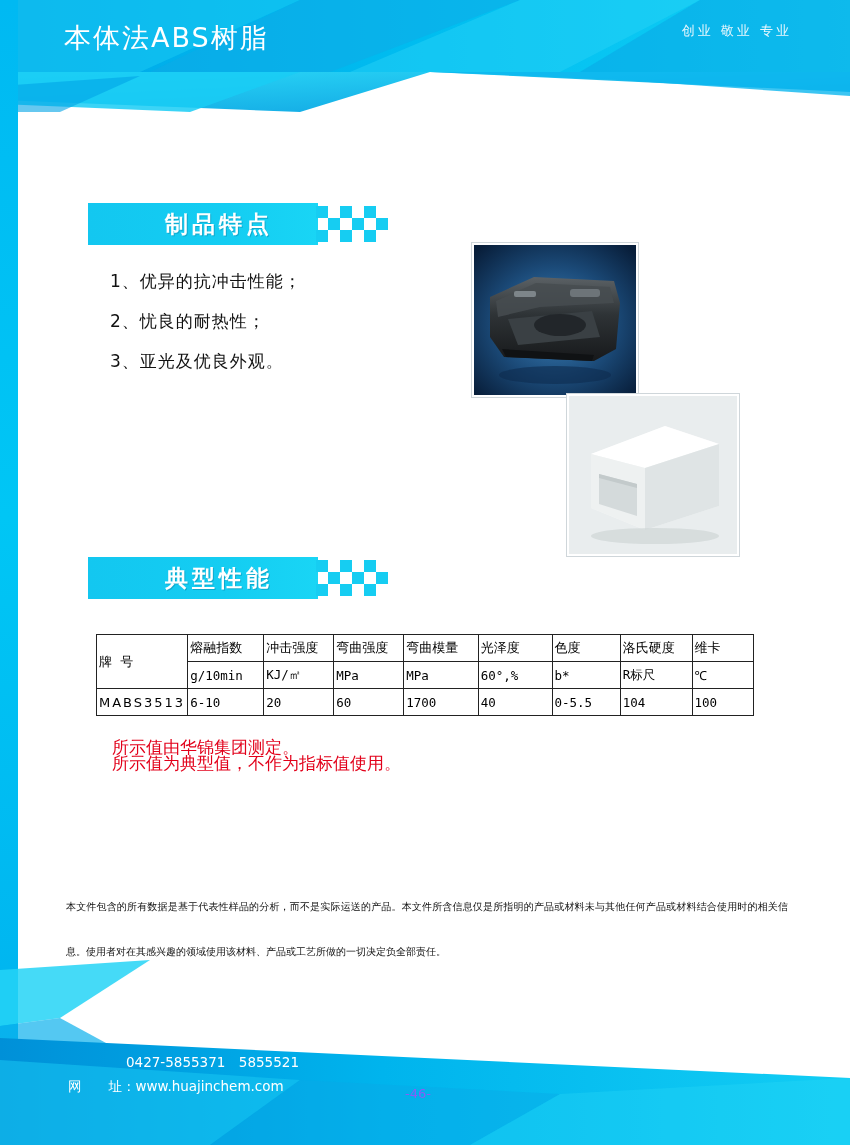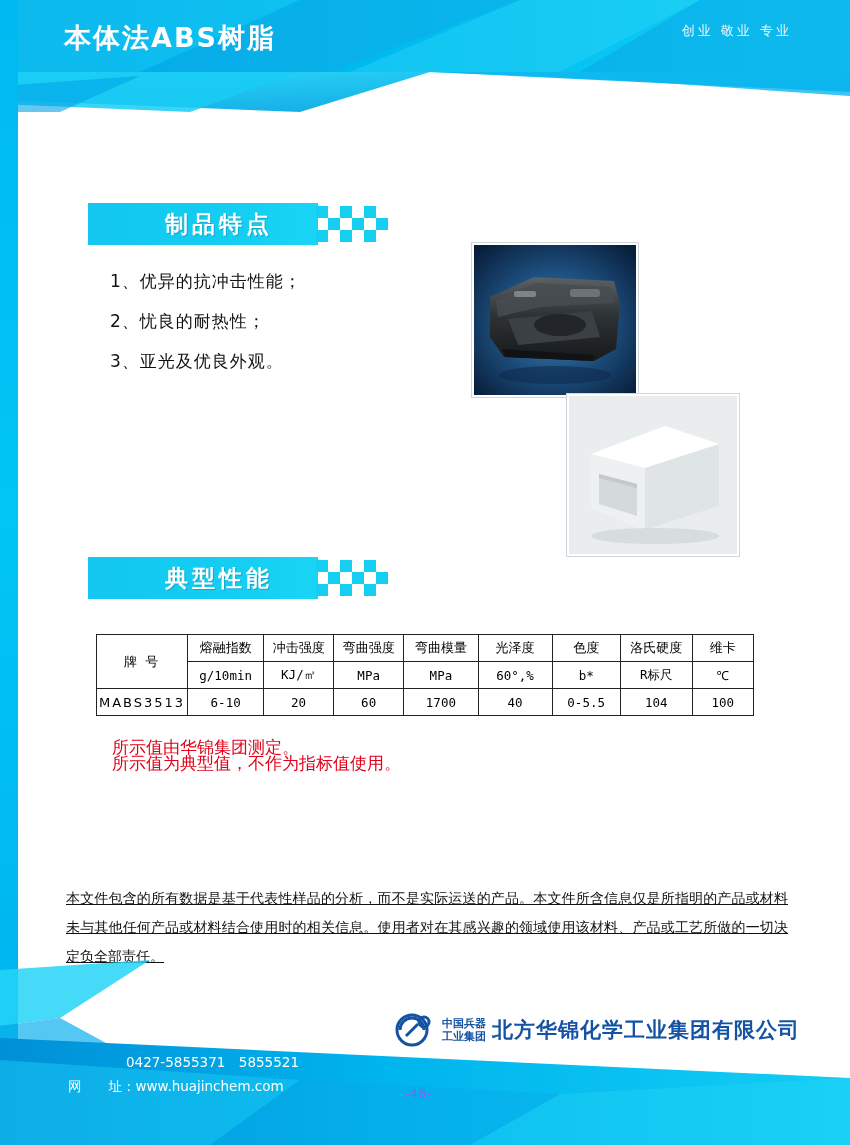--- a/index.html
+++ b/index.html
@@ -31,21 +31,21 @@
     height: 112px;
     overflow: hidden;
   }
   .header svg { display: block; }
 
   .header-title {
     position: absolute;
     left: 64px;
     top: 20px;
     font-size: 27px;
-    font-weight: bold;
+    font-weight: normal;
     color: #ffffff;
     letter-spacing: 2px;
     font-family: "DejaVu Sans", sans-serif;
     white-space: nowrap;
   }
   .header-slogan {
     position: absolute;
     right: 58px;
     top: 22px;
     font-size: 13px;
@@ -150,21 +150,21 @@
     top: 634px;
     width: 658px;
   }
   table.spec {
     border-collapse: collapse;
     width: 658px;
     font-family: "DejaVu Sans Mono", monospace;
   }
   table.spec td {
     border: 1px solid #222222;
-    text-align: center;
+    text-align: left;
     font-size: 12.5px;
     color: #000000;
     height: 26px;
     padding: 0 2px;
   }
   table.spec td.head {
     font-size: 13px;
     font-family: "DejaVu Sans", sans-serif;
   }
   table.spec td.brandcell {
@@ -182,26 +182,25 @@
     line-height: 16px;
     font-family: Liberation Sans, sans-serif;
   }
 
   
   .disclaimer {
     position: absolute;
     left: 66px;
     top: 884px;
     width: 722px;
-    font-size: 14px;
-    line-height: 29px;
+    font-size: 10px;
+    line-height: 45px;
     color: #111111;
     text-align: justify;
     font-family: "DejaVu Sans", sans-serif;
-    text-decoration: underline;
   }
 
   
   .footer {
     position: absolute;
     left: 0;
     top: 960px;
     width: 850px;
     height: 185px;
     overflow: hidden;
@@ -422,35 +421,20 @@
       </defs>
       <polygon points="0,10 150,0 60,58 0,66" fill="#25d3f6" opacity="0.85"></polygon>
       <polygon points="0,66 60,58 130,96 0,104" fill="#0bb0ec" opacity="0.7"></polygon>
       <polygon points="0,78 850,118 850,185 0,185" fill="url(#fg1)"></polygon>
       <polygon points="0,100 300,120 210,185 0,185" fill="#17c6f3" opacity="0.55"></polygon>
       <polygon points="300,120 560,134 470,185 210,185" fill="#0aa8e7" opacity="0.4"></polygon>
       <polygon points="560,134 850,118 850,185 470,185" fill="#29d6f7" opacity="0.35"></polygon>
     </svg>
   </div>
 
-  <div class="logo-wrap">
-    <div class="logo-mark">
-      <svg width="46" height="40" viewBox="0 0 46 40">
-        <circle cx="20" cy="20" r="15" fill="none" stroke="#1452a3" stroke-width="3"></circle>
-        <path d="M8,20 A12,12 0 0 1 32,20" fill="none" stroke="#1452a3" stroke-width="3"></path>
-        <path d="M14,26 L26,14" stroke="#1452a3" stroke-width="3" fill="none"></path>
-        <circle cx="32" cy="12" r="5" fill="none" stroke="#1452a3" stroke-width="3"></circle>
-      </svg>
-    </div>
-    <div class="logo-cn">
-      <div>中国兵器</div>
-      <div>工业集团</div>
-    </div>
-    <div class="logo-name">北方华锦化学工业集团有限公司</div>
-  </div>
 
   <div class="contact">
     <div class="indent">0427-5855371　5855521</div>
     <div>网　　址：www.huajinchem.com</div>
   </div>
 
   <div class="pagenum">-46-</div>
 
 </div>
 

